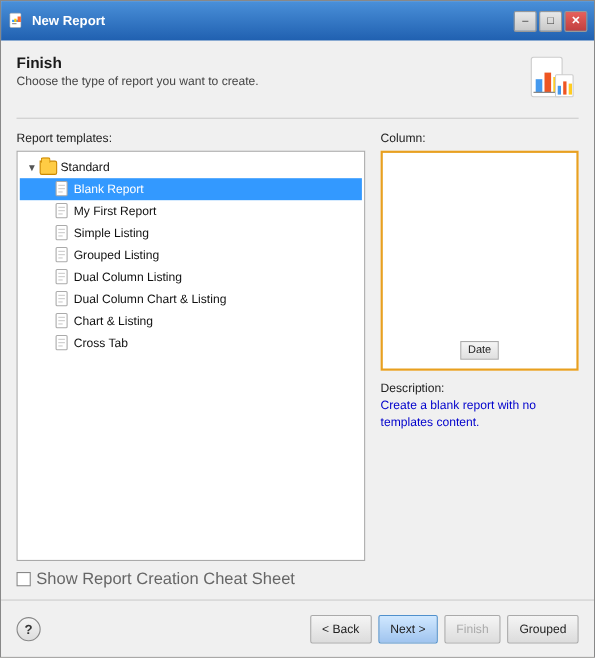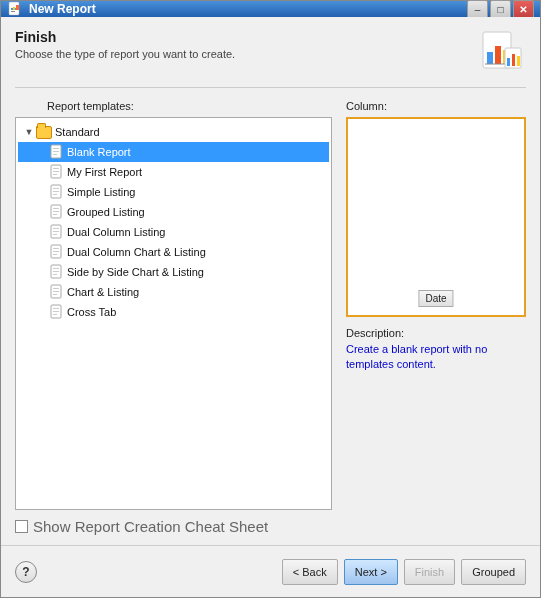--- a/index.html
+++ b/index.html
@@ -19,21 +19,21 @@
       height: 598px;
       background: #f0f0f0;
       border: 1px solid #888;
       box-shadow: 2px 2px 8px rgba(0,0,0,0.4);
       display: flex;
       flex-direction: column;
     }
     
     .title-bar {
       background: linear-gradient(to bottom, #4a90d9, #2060b0);
-      height: 16px;
+      height: 36px;
       display: flex;
       align-items: center;
       padding: 0 6px;
       flex-shrink: 0;
     }
     .title-bar-icon {
       width: 16px;
       height: 16px;
       margin-right: 6px;
     }
@@ -110,21 +110,20 @@
     
     .left-panel {
       flex: 1;
       display: flex;
       flex-direction: column;
     }
     .panel-label {
       font-size: 11px;
       color: #222;
       margin-bottom: 5px;
-      margin-left: 32px;
     }
     .tree-container {
       flex: 1;
       border: 1px solid #aaa;
       background: white;
       overflow-y: auto;
       padding: 4px 2px;
     }
     .tree-root {
       display: flex;
@@ -453,33 +452,20 @@
                   <span class="tree-indent" style="width: 30px;"></span>
                   <span class="report-icon">
                     <svg width="14" height="16" viewBox="0 0 14 16">
       <rect x="1" y="1" width="10" height="13" rx="1" fill="white" stroke="#aaa" stroke-width="1"></rect>
       <rect x="3" y="4" width="6" height="1" fill="#ccc"></rect>
       <rect x="3" y="7" width="6" height="1" fill="#ccc"></rect>
       <rect x="3" y="10" width="4" height="1" fill="#ccc"></rect>
 
     </svg>
                   </span>
-                  <span class="tree-label">Side by Side Chart &amp; Listing</span>
-                </div>
-                <div class="tree-row">
-                  <span class="tree-indent" style="width: 30px;"></span>
-                  <span class="report-icon">
-                    <svg width="14" height="16" viewBox="0 0 14 16">
-      <rect x="1" y="1" width="10" height="13" rx="1" fill="white" stroke="#aaa" stroke-width="1"></rect>
-      <rect x="3" y="4" width="6" height="1" fill="#ccc"></rect>
-      <rect x="3" y="7" width="6" height="1" fill="#ccc"></rect>
-      <rect x="3" y="10" width="4" height="1" fill="#ccc"></rect>
-
-    </svg>
-                  </span>
                   <span class="tree-label">Chart &amp; Listing</span>
                 </div>
                 <div class="tree-row">
                   <span class="tree-indent" style="width: 30px;"></span>
                   <span class="report-icon">
                     <svg width="14" height="16" viewBox="0 0 14 16">
       <rect x="1" y="1" width="10" height="13" rx="1" fill="white" stroke="#aaa" stroke-width="1"></rect>
       <rect x="3" y="4" width="6" height="1" fill="#ccc"></rect>
       <rect x="3" y="7" width="6" height="1" fill="#ccc"></rect>
       <rect x="3" y="10" width="4" height="1" fill="#ccc"></rect>

